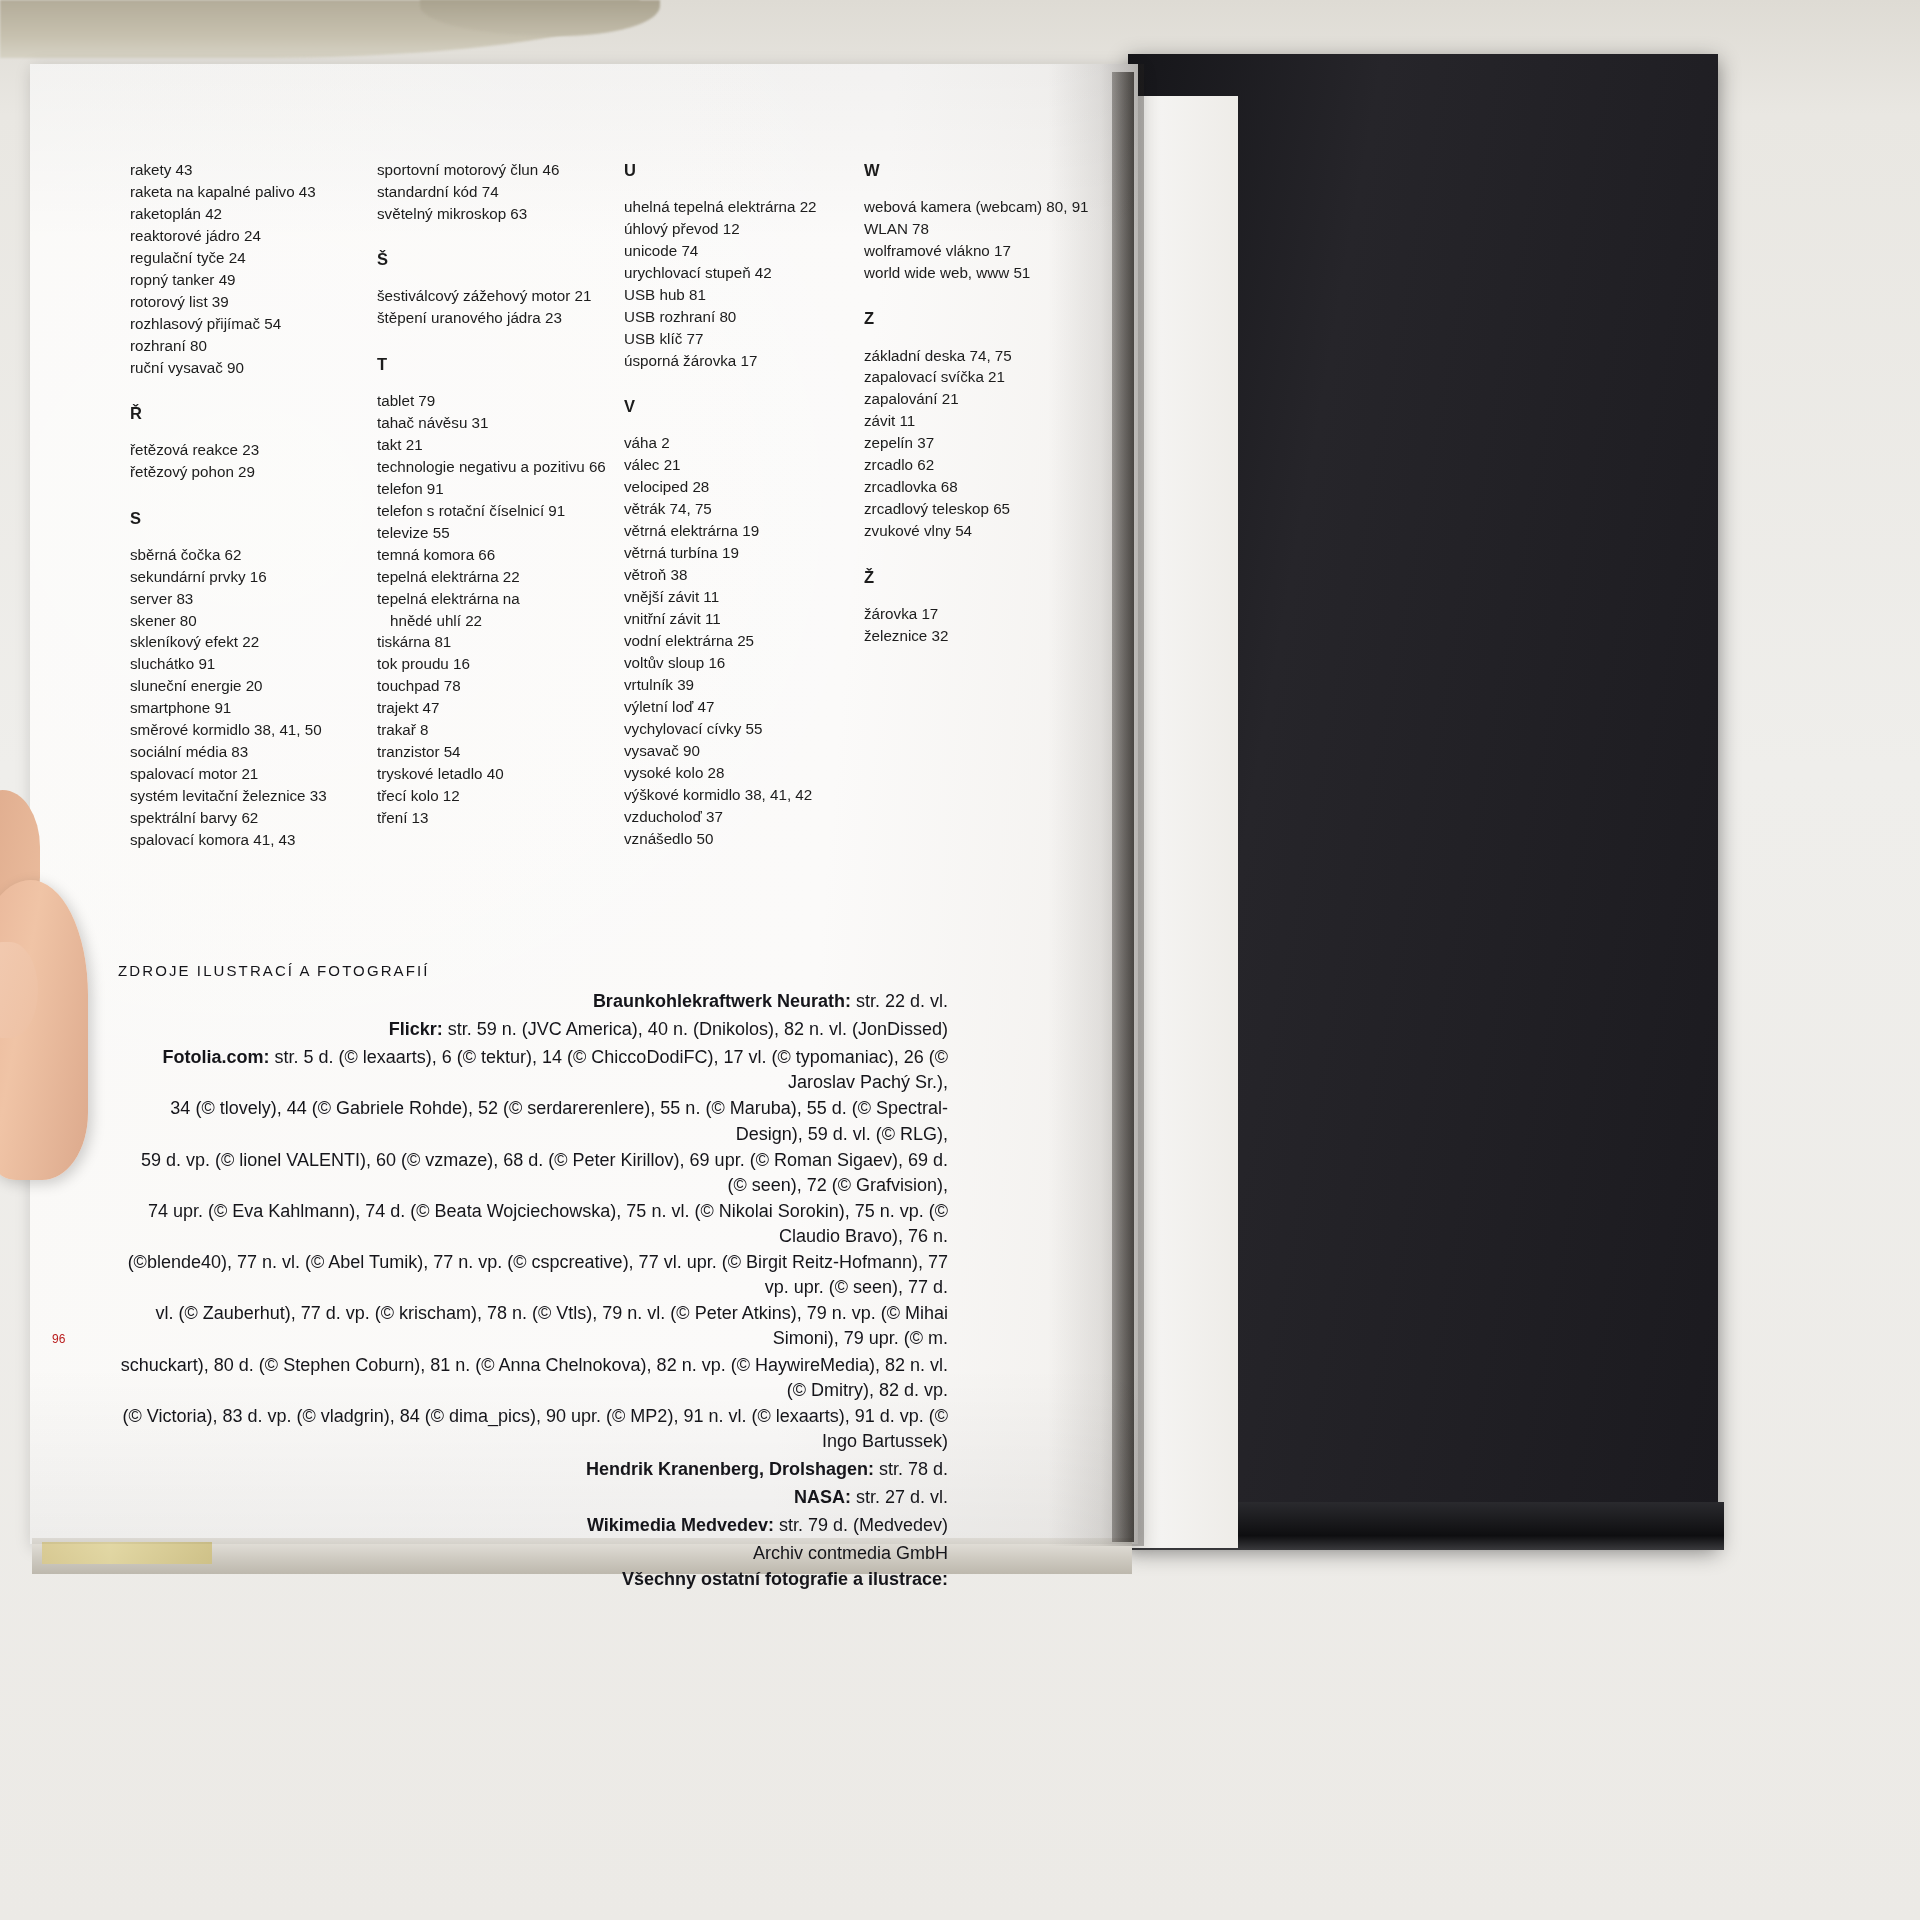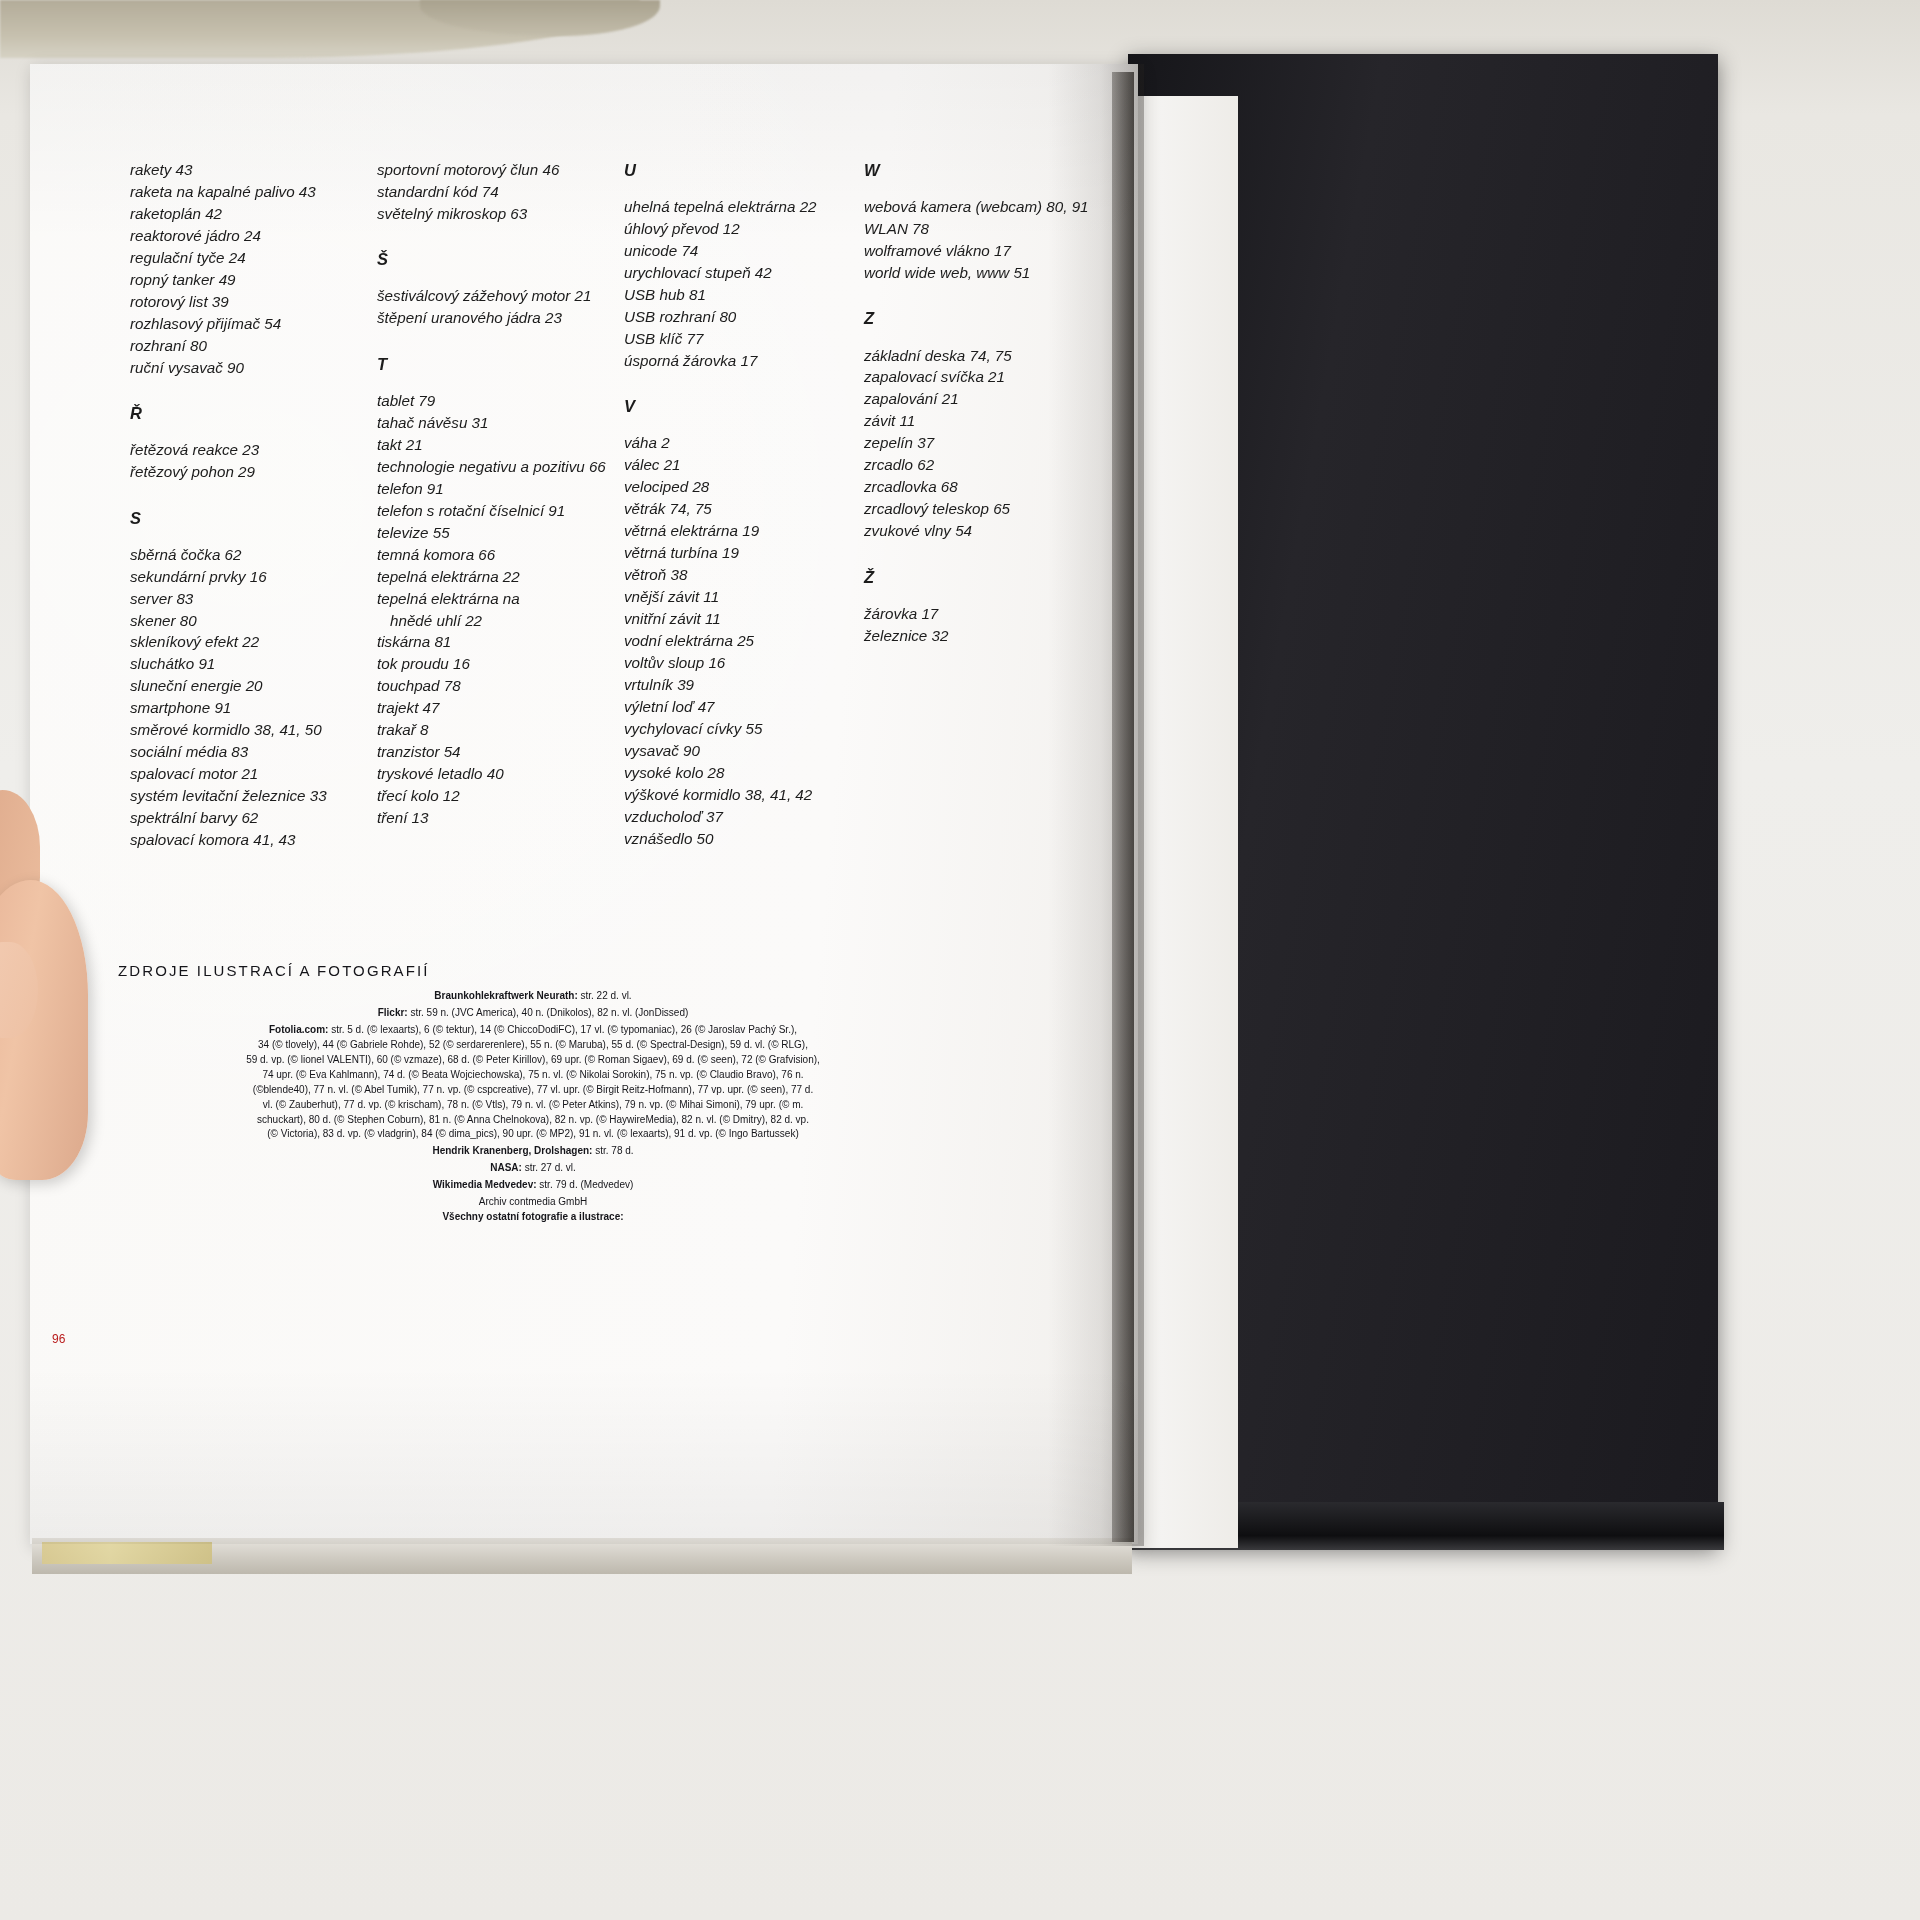--- a/index.html
+++ b/index.html
@@ -133,21 +133,20 @@
     left: 130px; top: 160px;
     width: 1010px;
     color: #1c1c1c;
     font-size: 15.2px;
     line-height: 1.28;
   }
   .index-cols {
     display: flex;
     align-items: flex-start;
     gap: 0;
-    font-style: italic;
   }
   .col { flex: 0 0 auto; }
   .col.c1 { width: 247px; }
   .col.c2 { width: 247px; }
   .col.c3 { width: 240px; }
   .col.c4 { width: 250px; }
 
   .letter {
     font-weight: bold;
     font-size: 16.5px;
@@ -168,24 +167,24 @@
     width: 830px;
     color: #15151a;
   }
   .sources-title {
     font-weight: normal;
     font-size: 15px;
     letter-spacing: .14em;
     margin-bottom: 10px;
   }
   .src-row {
-    font-size: 10px;
+    font-size: 18px;
     line-height: 1.395;
     margin-bottom: 1px;
-    text-align: center;
+    text-align: right;
   }
   .src-name { font-weight: bold; }
   .src-block { margin-bottom: 3px; }
 
   .folio {
     position: absolute;
     left: 52px; top: 1332px;
     font-size: 12px;
     color: #b91c1c;
   }

